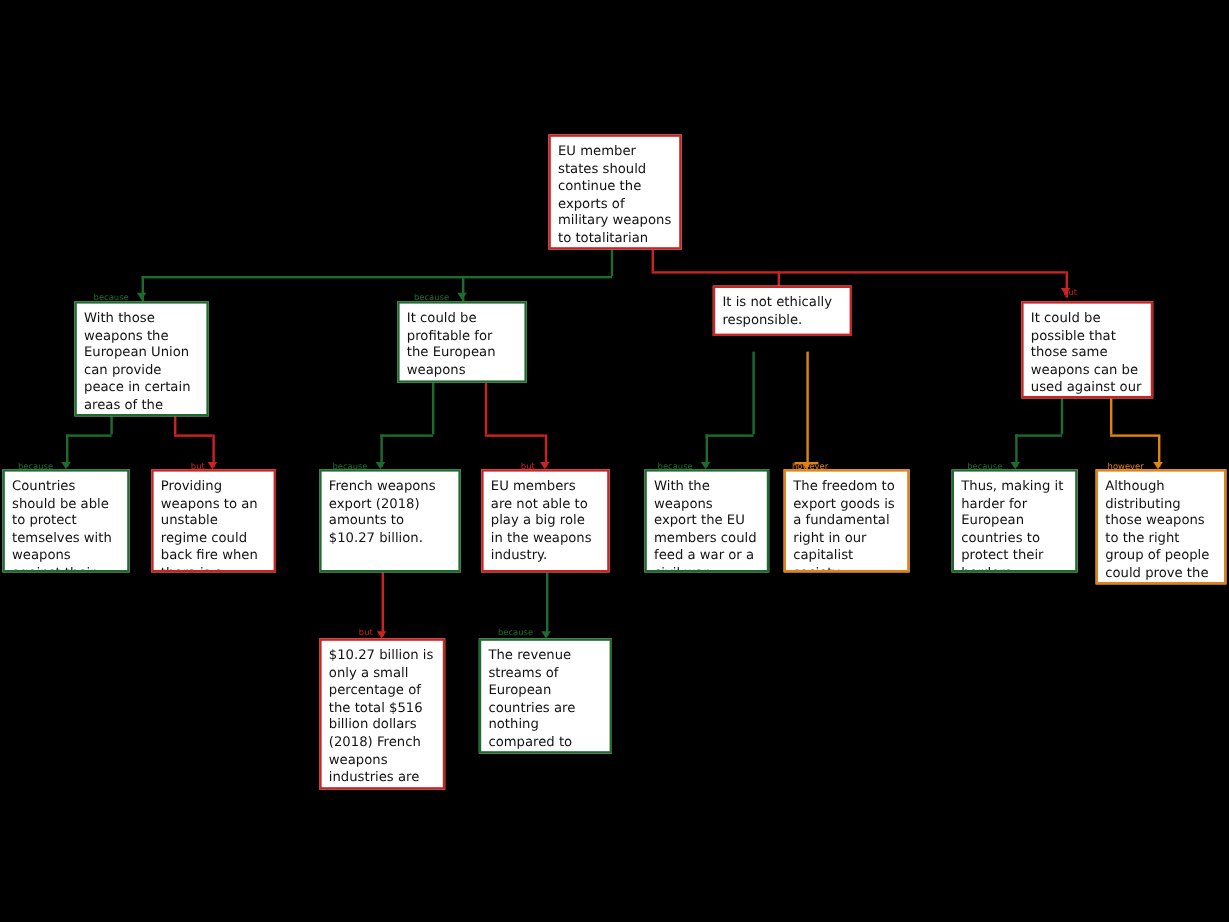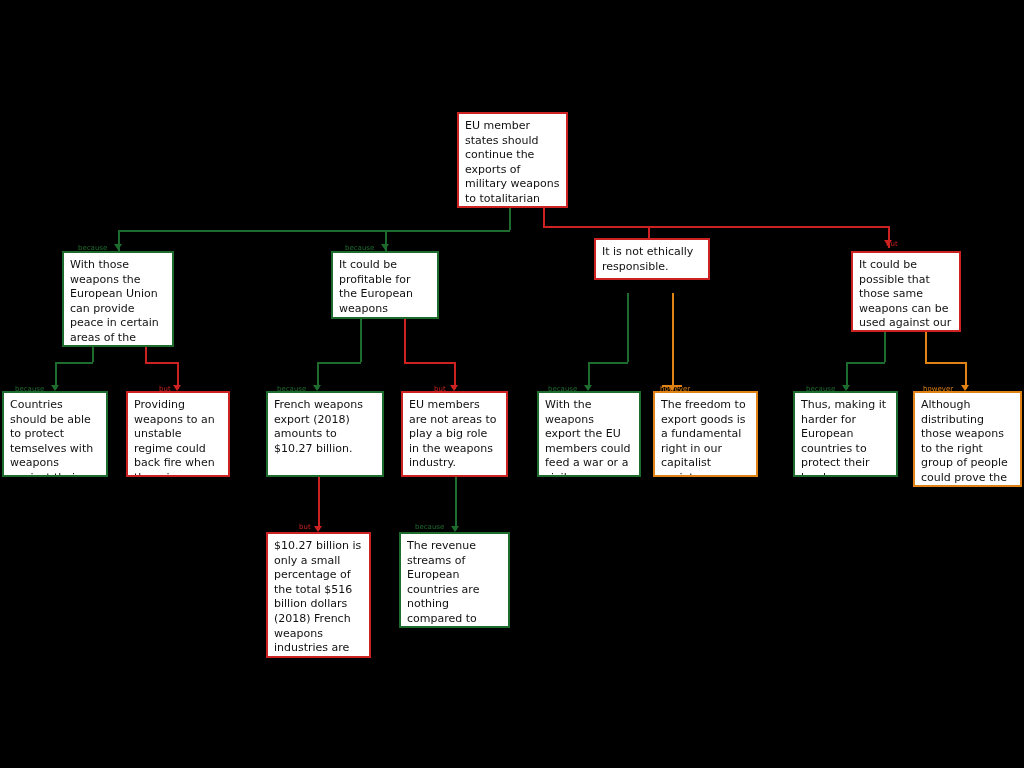--- a/index.html
+++ b/index.html
@@ -147,21 +147,21 @@
   <div class="node con" style="left:594px; top:238px; width:116px; height:42px;">It is not ethically responsible.</div>
 
   <div class="node con" style="left:851px; top:251px; width:110px; height:81px;">It could be possible that those same weapons can be used against our safety.</div>
 
   <div class="node pro" style="left:2px; top:391px; width:106px; height:86px;">Countries should be able to protect temselves with weapons against their enemies.</div>
 
   <div class="node con" style="left:126px; top:391px; width:104px; height:86px;">Providing weapons to an unstable regime could back fire when there is a regime change.</div>
 
   <div class="node pro" style="left:266px; top:391px; width:118px; height:86px;">French weapons export (2018) amounts to $10.27 billion.</div>
 
-  <div class="node con" style="left:401px; top:391px; width:107px; height:86px;">EU members are not areas to play a big role in the weapons industry.</div>
+  <div class="node con" style="left:401px; top:391px; width:107px; height:86px;">EU members are not able to play a big role in the weapons industry.</div>
 
   <div class="node con" style="left:266px; top:532px; width:105px; height:126px;">$10.27 billion is only a small percentage of the total $516 billion dollars (2018) French weapons industries are exporting.</div>
 
   <div class="node pro" style="left:399px; top:532px; width:111px; height:96px;">The revenue streams of European countries are nothing compared to China and America.</div>
 
   <div class="node pro" style="left:537px; top:391px; width:104px; height:86px;">With the weapons export the EU members could feed a war or a civil war.</div>
 
   <div class="node neutral" style="left:653px; top:391px; width:105px; height:86px;">The freedom to export goods is a fundamental right in our capitalist society.</div>
 
   <div class="node pro" style="left:793px; top:391px; width:105px; height:86px;">Thus, making it harder for European countries to protect their borders.</div>

